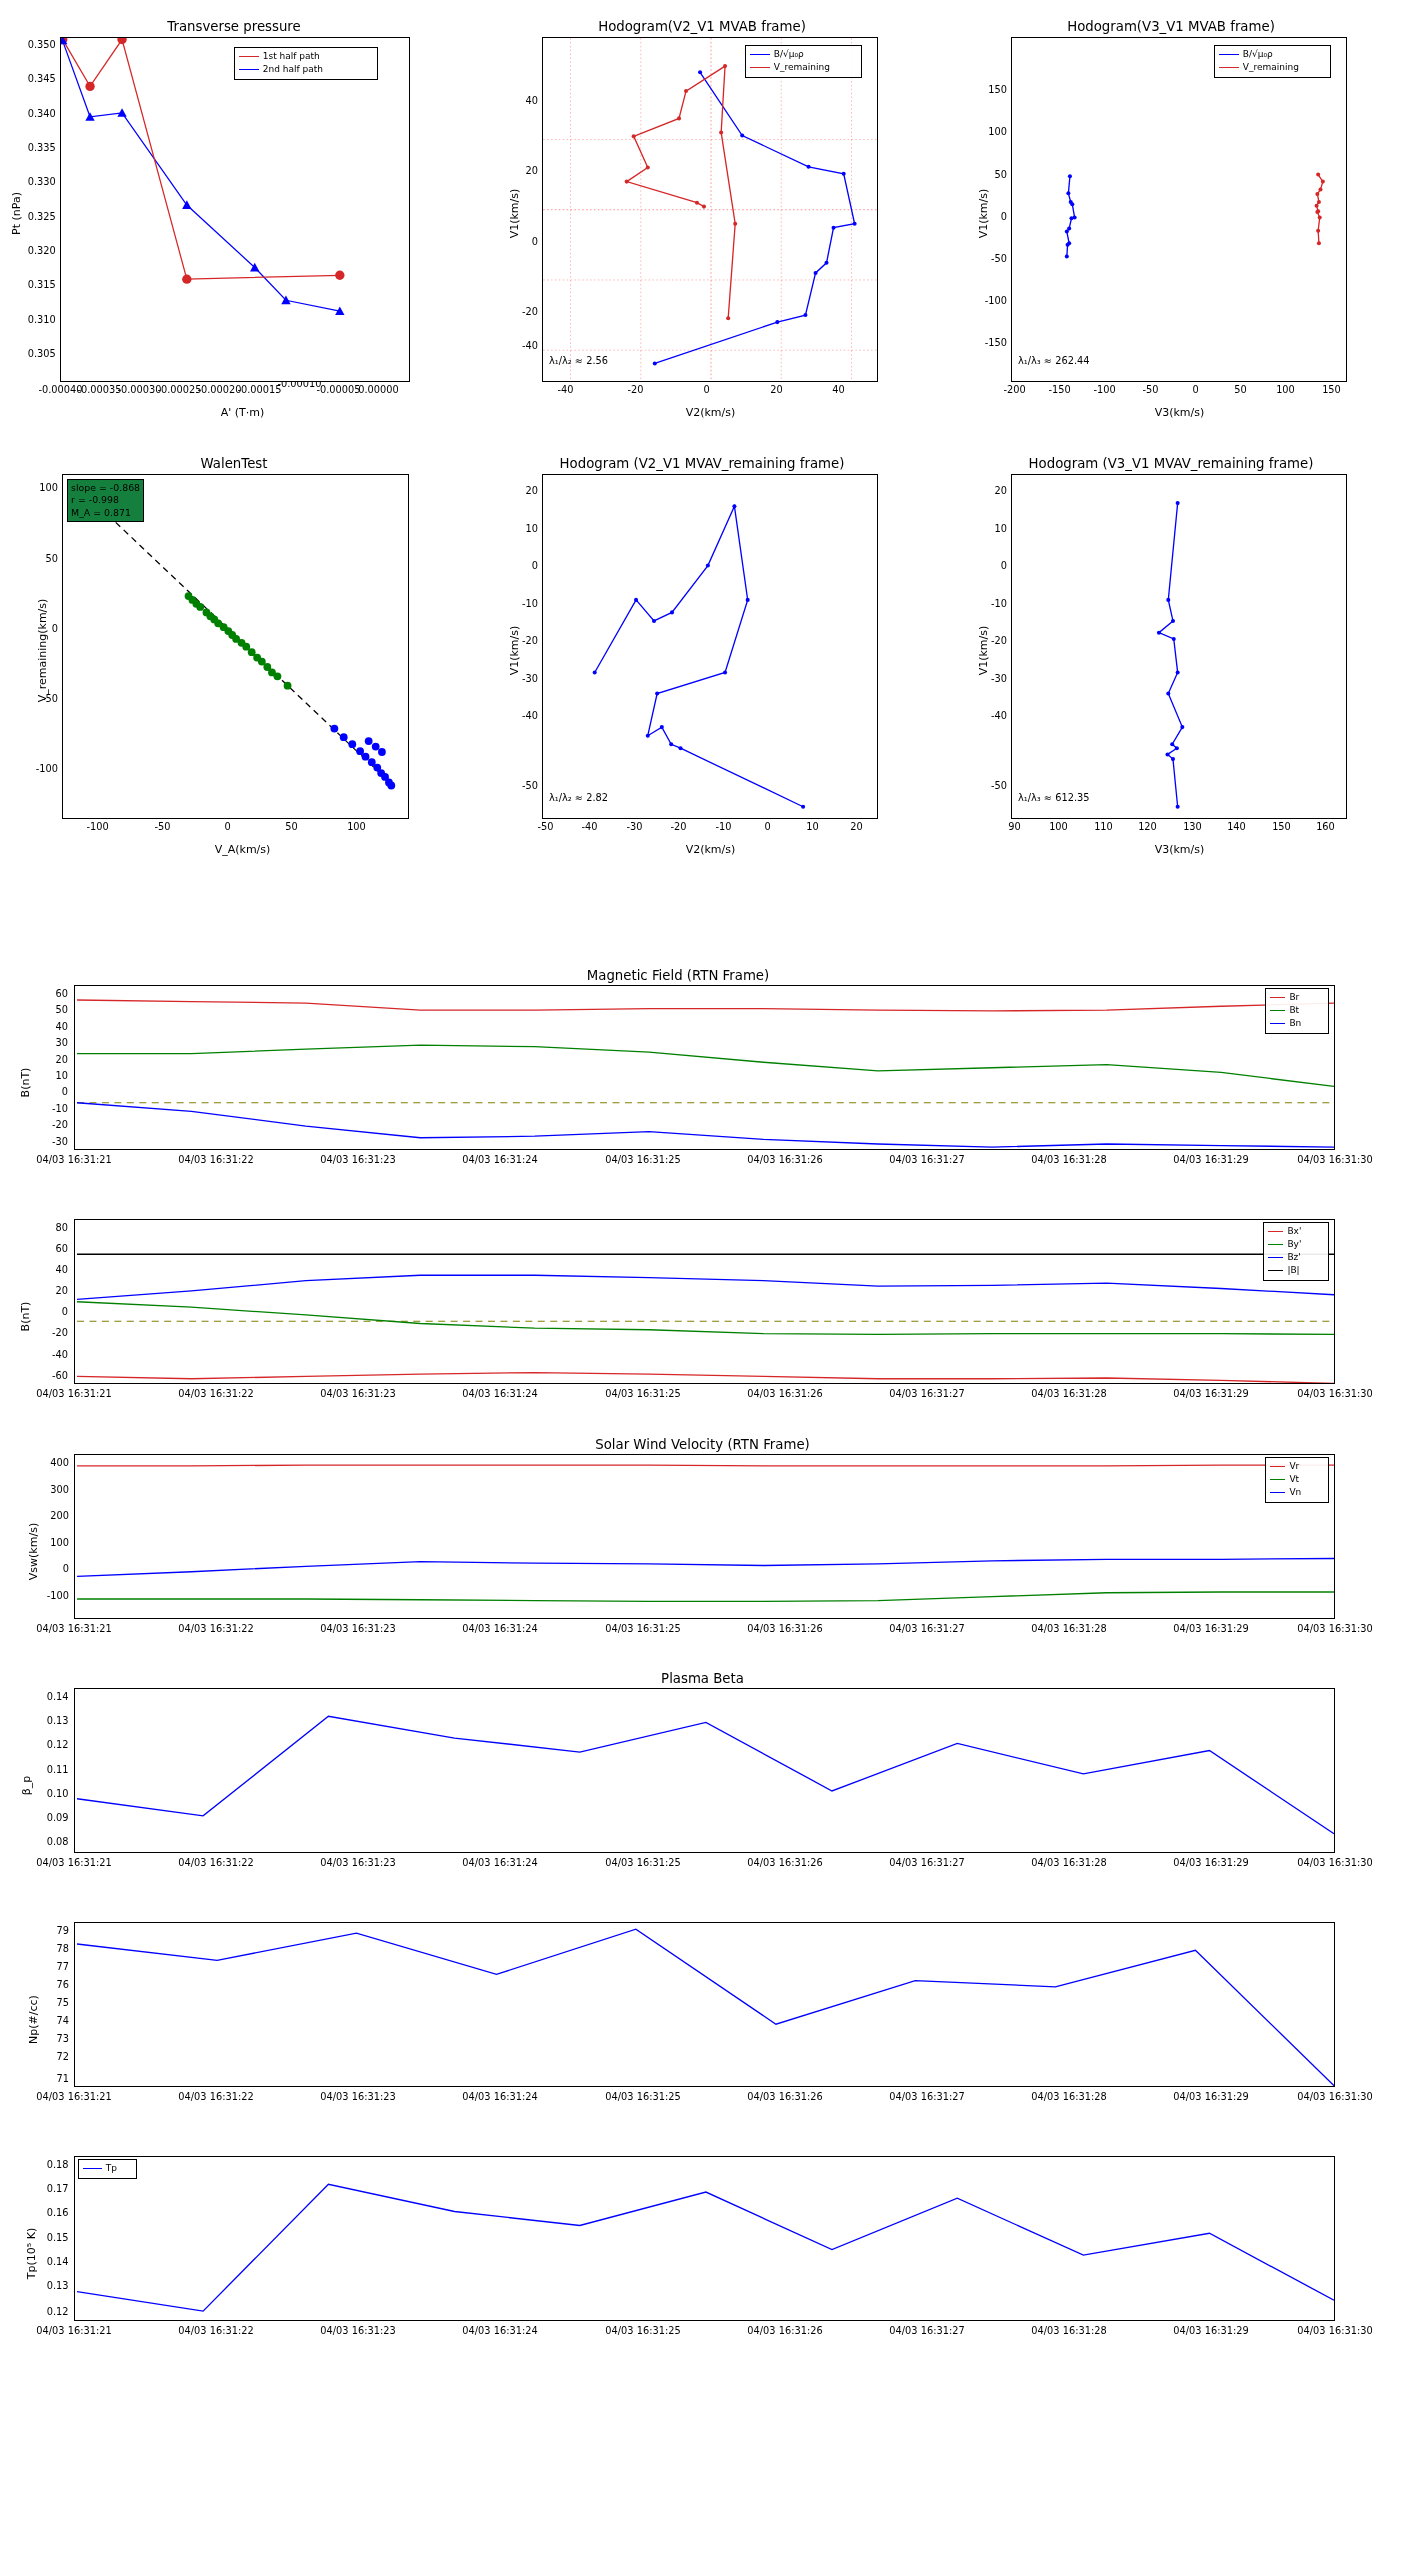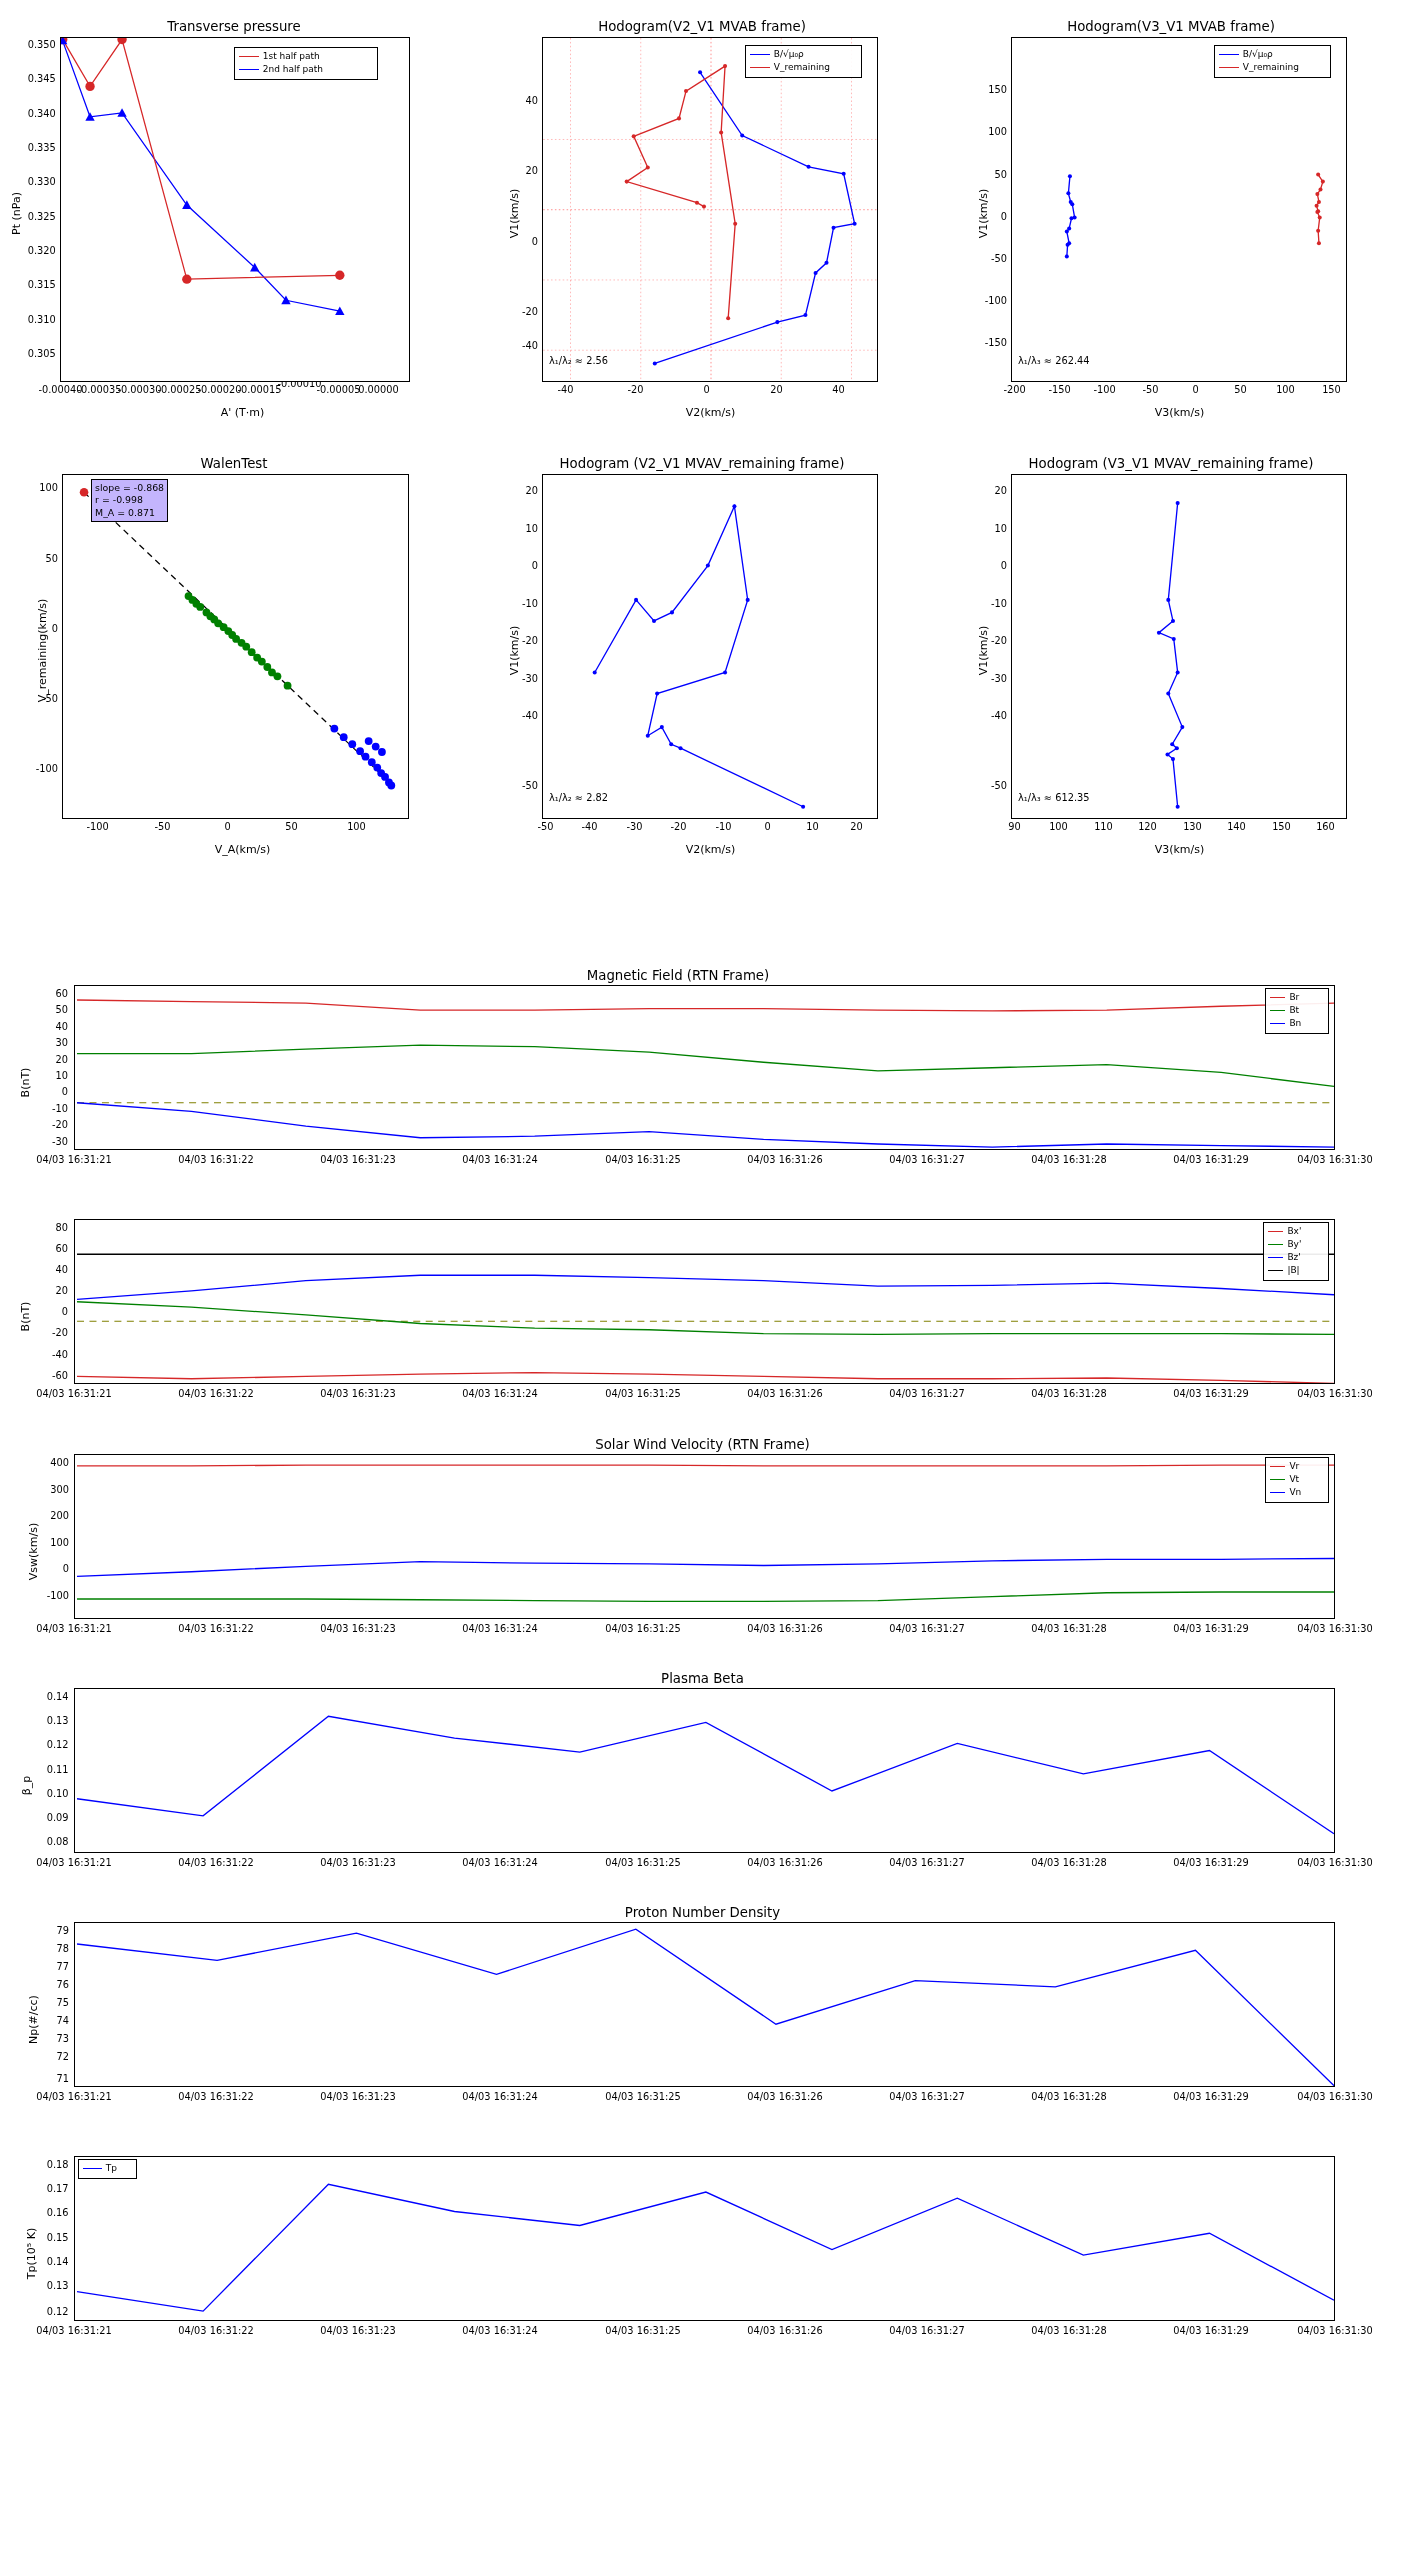--- a/index.html
+++ b/index.html
@@ -69,26 +69,25 @@
   .legend .lbl { font-size:9px; }
 
   .annot {
     position:absolute;
     font-size:9.8px;
     white-space:nowrap;
   }
   .boxannot {
     position:absolute;
     border:0.8px solid #000;
-    background:#c4b5fd;
+    background:#15803d;
     font-size:9.4px;
     padding:1.6px 3.1px;
     line-height:1.35;
     white-space:nowrap;
-    margin-left:24px;
   }
 </style>
 </head>
 <body>
 
 <div class="page">
 
   <div class="panel" style="left:0;top:0;width:468px;height:437px;">
     <div class="title" style="top:19px;left:0;">Transverse pressure</div>
     <div class="ylabel" style="left:-4.7px;top:207px;transform:rotate(-90deg);">Pt (nPa)</div>
@@ -630,21 +629,20 @@
     <div class="tick xtick" style="left:1292px;top:194px;width:86px;">04/03 16:31:30</div>
 
     <div class="plotbox" style="left:74px;top:25px;width:1261px;height:165px;">
       <svg width="1261" height="165" viewBox="0 0 1615 212">
         <polyline fill="none" stroke="#0000ff" stroke-width="1.7" points="0,141 162,163 323,35 485,63 646,81 808,43 970,131 1131,70 1293,109 1455,79 1615,186"></polyline>
       </svg>
     </div>
   </div>
 
   <div class="panel" style="left:0;top:1897px;width:1405px;height:226px;">
-    <div class="title" style="top:7.8px;left:0;">Proton Number Density</div>
     <div class="ylabel" style="left:9.4px;top:116px;transform:rotate(-90deg);">Np(#/cc)</div>
 
     <div class="tick ytick" style="left:36px;top:28px;width:33px;">79</div>
     <div class="tick ytick" style="left:36px;top:46px;width:33px;">78</div>
     <div class="tick ytick" style="left:36px;top:64px;width:33px;">77</div>
     <div class="tick ytick" style="left:36px;top:82px;width:33px;">76</div>
     <div class="tick ytick" style="left:36px;top:100px;width:33px;">75</div>
     <div class="tick ytick" style="left:36px;top:118px;width:33px;">74</div>
     <div class="tick ytick" style="left:36px;top:136px;width:33px;">73</div>
     <div class="tick ytick" style="left:36px;top:154px;width:33px;">72</div>

